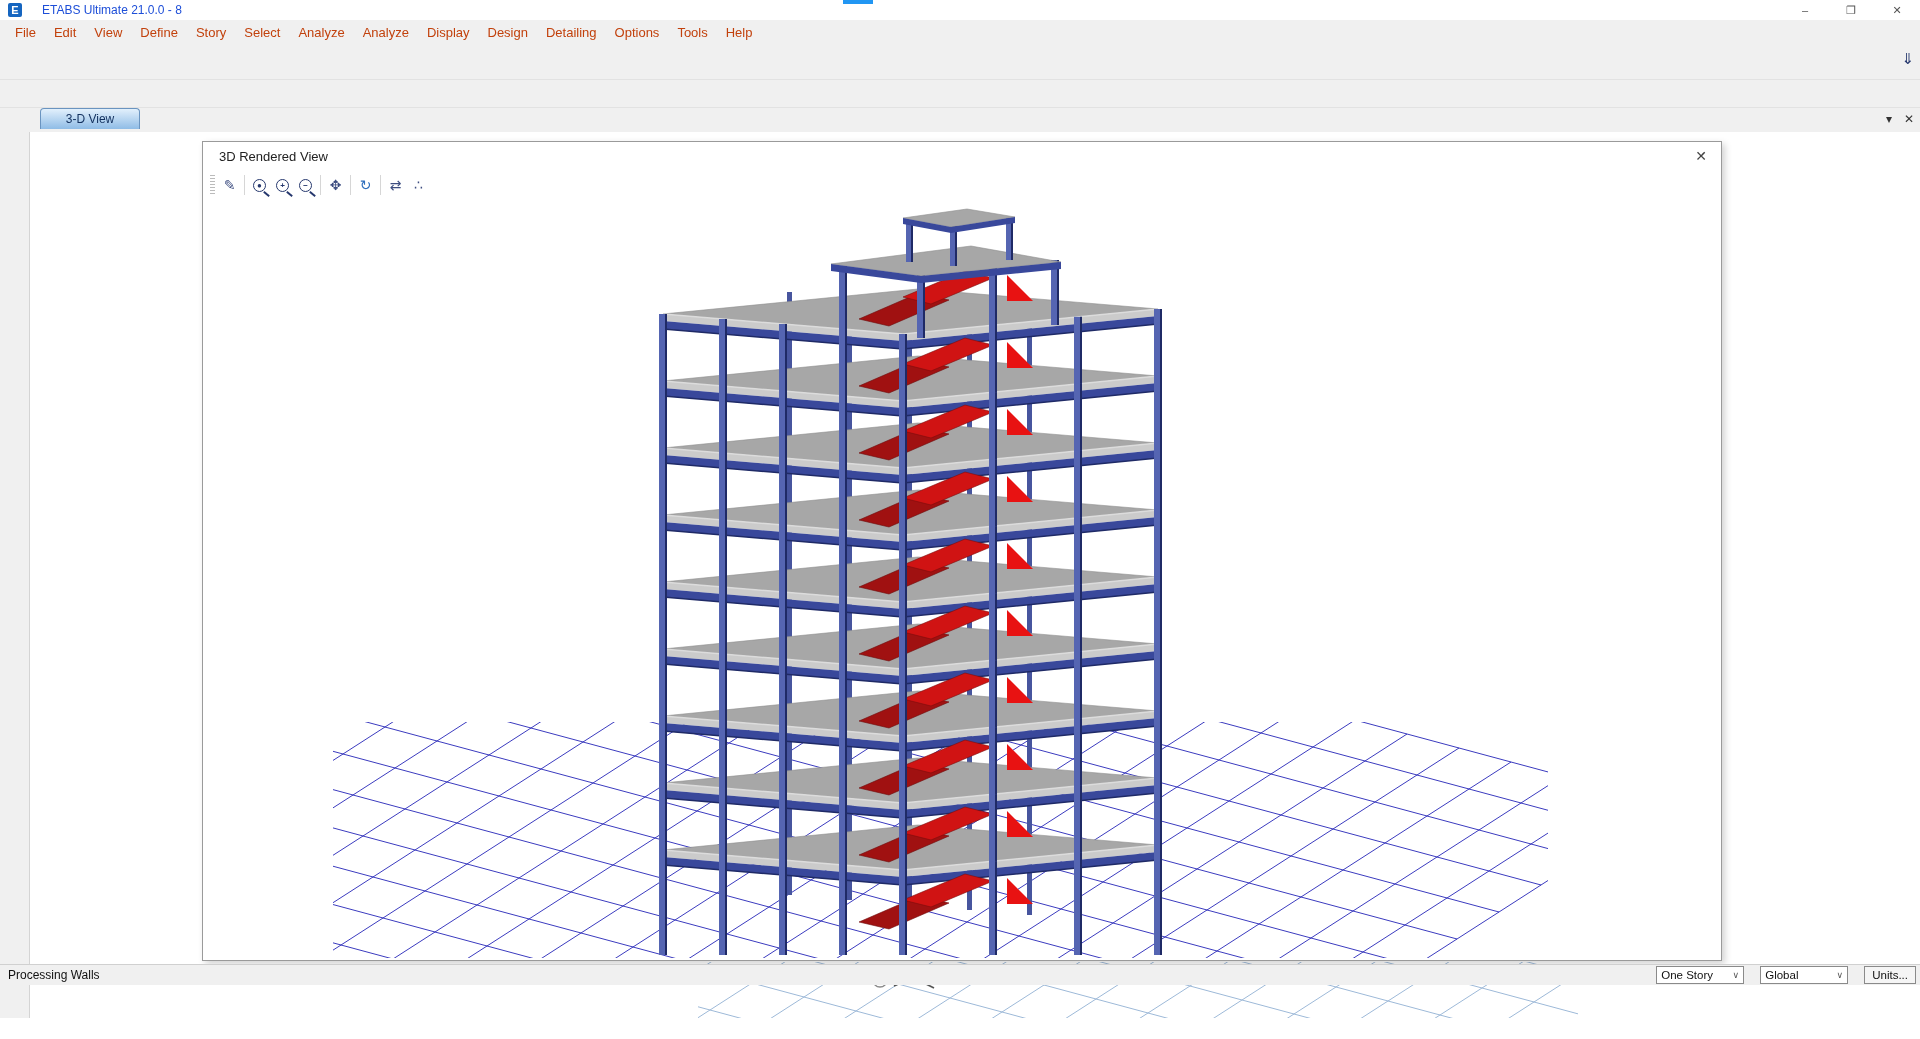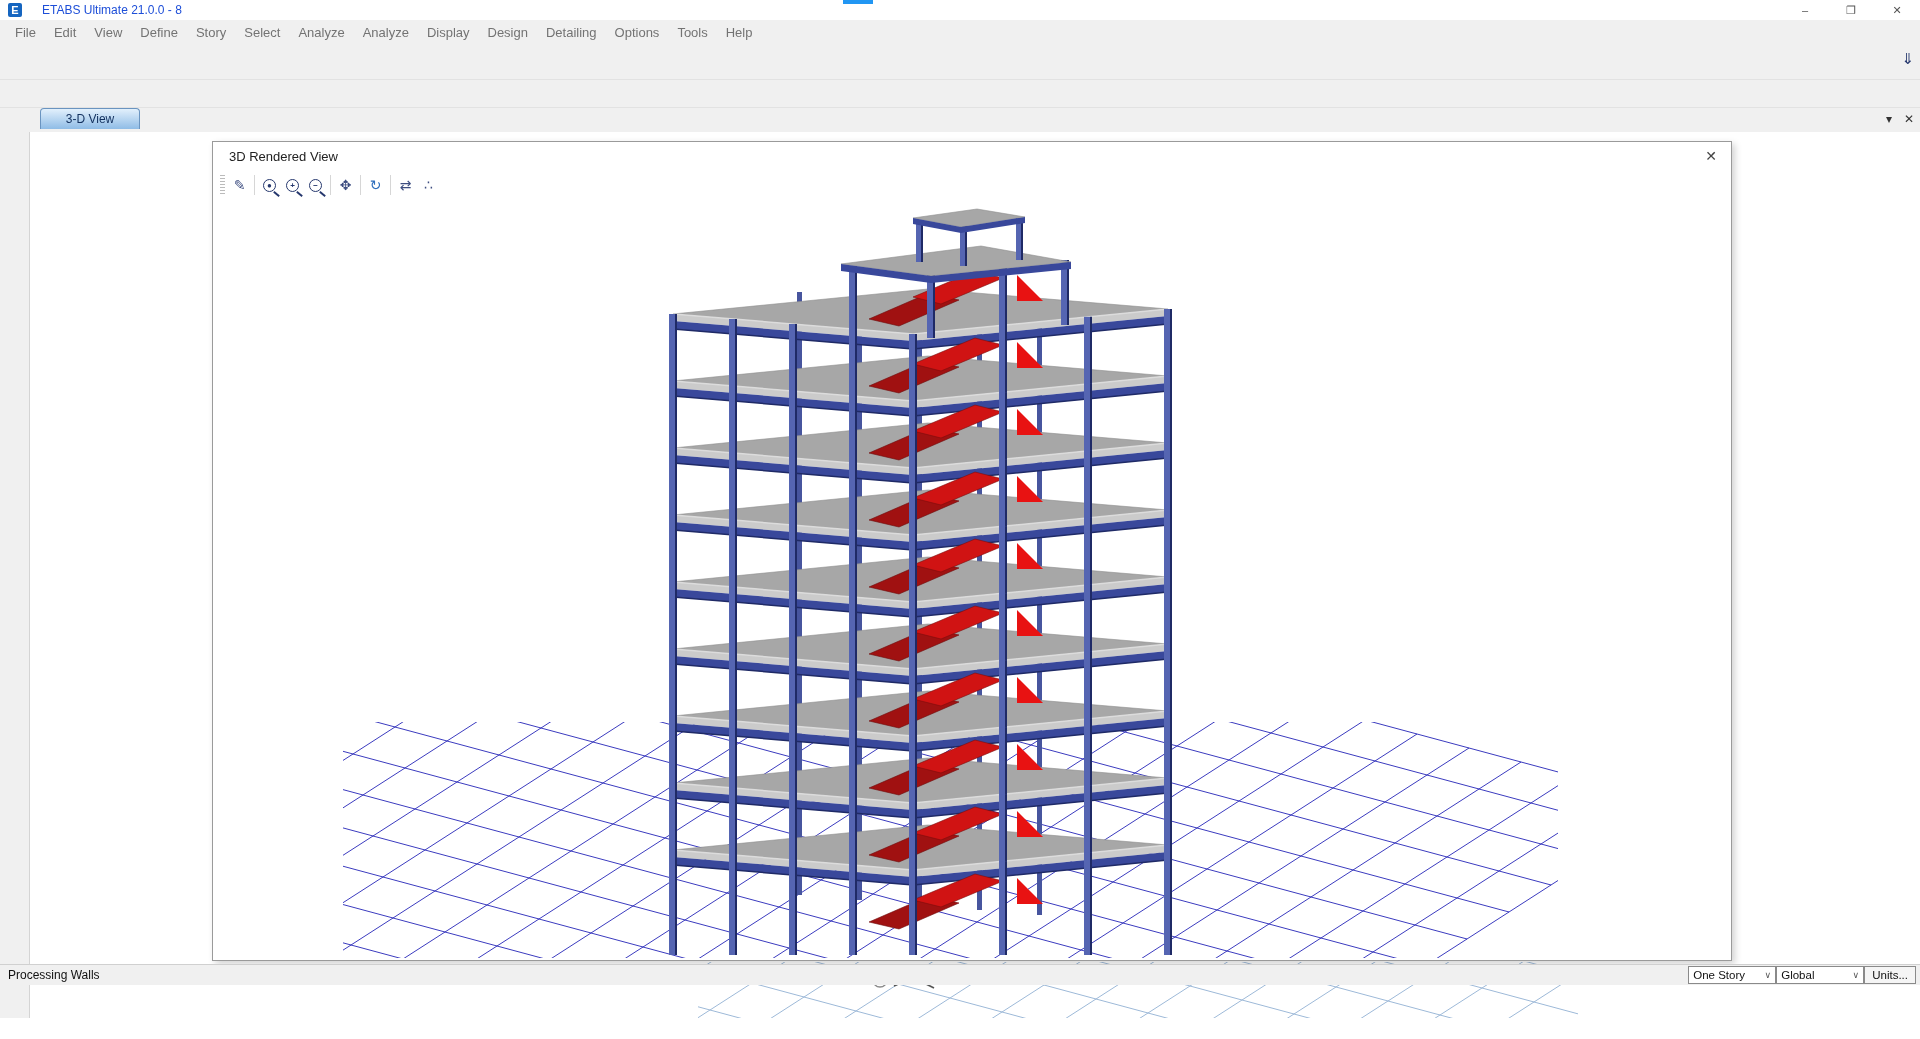--- a/index.html
+++ b/index.html
@@ -10,21 +10,21 @@
   
   .titlebar{height:20px;background:#fff;display:flex;align-items:center;position:relative;}
   .applogo{width:14px;height:14px;margin-left:8px;background:#1565c0;border-radius:2px;
     color:#fff;font-size:11px;font-weight:bold;display:flex;align-items:center;justify-content:center;}
   .apptitle{margin-left:20px;font-size:12px;color:#1d4ed8;}
   .peek{position:absolute;left:843px;top:0;width:30px;height:4px;background:#2196f3;}
   .winctrls{position:absolute;right:0;top:0;height:20px;display:flex;}
   .wc{width:46px;height:20px;display:flex;align-items:center;justify-content:center;
     font-size:11px;color:#555;}
   .menubar{height:24px;background:var(--chrome);display:flex;align-items:center;padding-left:6px;}
-  .mi{font-size:13px;color:#737373;padding:3px 9px;}
+  .mi{font-size:13px;color:#c2410c;padding:3px 9px;}
   .bar{background:var(--chrome);display:flex;align-items:center;padding-left:2px;
     border-bottom:1px solid #e2e2e2;position:relative;}
   #row1{height:36px;} #row2{height:28px;}
   .tabrow{height:24px;background:var(--chrome);display:flex;position:relative;}
   .tab{margin-left:40px;width:100px;height:21px;border:1px solid #6a94c0;border-bottom:none;
     border-radius:4px 4px 0 0;background:linear-gradient(#e2f0fc,#8fbce6);
     display:flex;align-items:center;justify-content:center;font-size:12px;color:#12305e;}
   .tabctrl{position:absolute;right:6px;top:4px;display:flex;gap:12px;color:#333;font-size:12px;}
 
   
@@ -40,32 +40,32 @@
     background:repeating-linear-gradient(#bbb 0 1px,transparent 1px 3px);}
   .bar.v{flex-direction:column;width:30px;padding:2px 0 0 0;border-right:1px solid #d4d4d4;
     border-bottom:none;align-items:center;}
   .traydl{position:absolute;right:6px;top:8px;font-size:15px;color:#26386e;}
 
   
   #leftbar{position:absolute;left:0;top:132px;height:886px;}
   #canvas{position:absolute;left:30px;top:132px;width:1890px;height:886px;background:#fff;}
 
   
-  #fwin{position:absolute;left:212px;top:141px;width:1520px;height:820px;background:#fff;
+  #fwin{position:absolute;left:202px;top:141px;width:1520px;height:820px;background:#fff;
     border:1px solid #9a9a9a;box-shadow:3px 3px 7px rgba(0,0,0,.18);}
   .fw-title{height:28px;display:flex;align-items:center;padding:0 10px 0 16px;}
   .fw-title span{font-size:13px;color:#222;}
   .fw-close{margin-left:auto;font-size:14px;color:#444;width:20px;text-align:center;}
   .fw-bar{height:30px;display:flex;align-items:center;padding-left:6px;background:#fff;}
 
   
   #status{position:absolute;left:0;top:964px;width:1920px;height:21px;background:var(--chrome);
     border-top:1px solid #d0d0d0;display:flex;align-items:center;font-size:12px;color:#111;}
   #status .msg{padding-left:8px;}
-  .statright{margin-left:auto;display:flex;align-items:center;gap:0;padding-right:4px;}
+  .statright{margin-left:auto;display:flex;align-items:center;gap:16px;padding-right:4px;}
   .sel{display:flex;align-items:center;justify-content:space-between;background:#fff;
     border:1px solid #8a8a8a;height:18px;width:88px;font-size:11.5px;padding:0 4px;color:#111;}
   .sel .chev{font-size:9px;color:#555;}
   .btn{background:#f5f5f5;border:1px solid #8a8a8a;height:18px;font-size:11.5px;padding:0 7px;
     display:flex;align-items:center;color:#111;}
 </style>
 </head>
 <body>
 
 <div class="titlebar">

